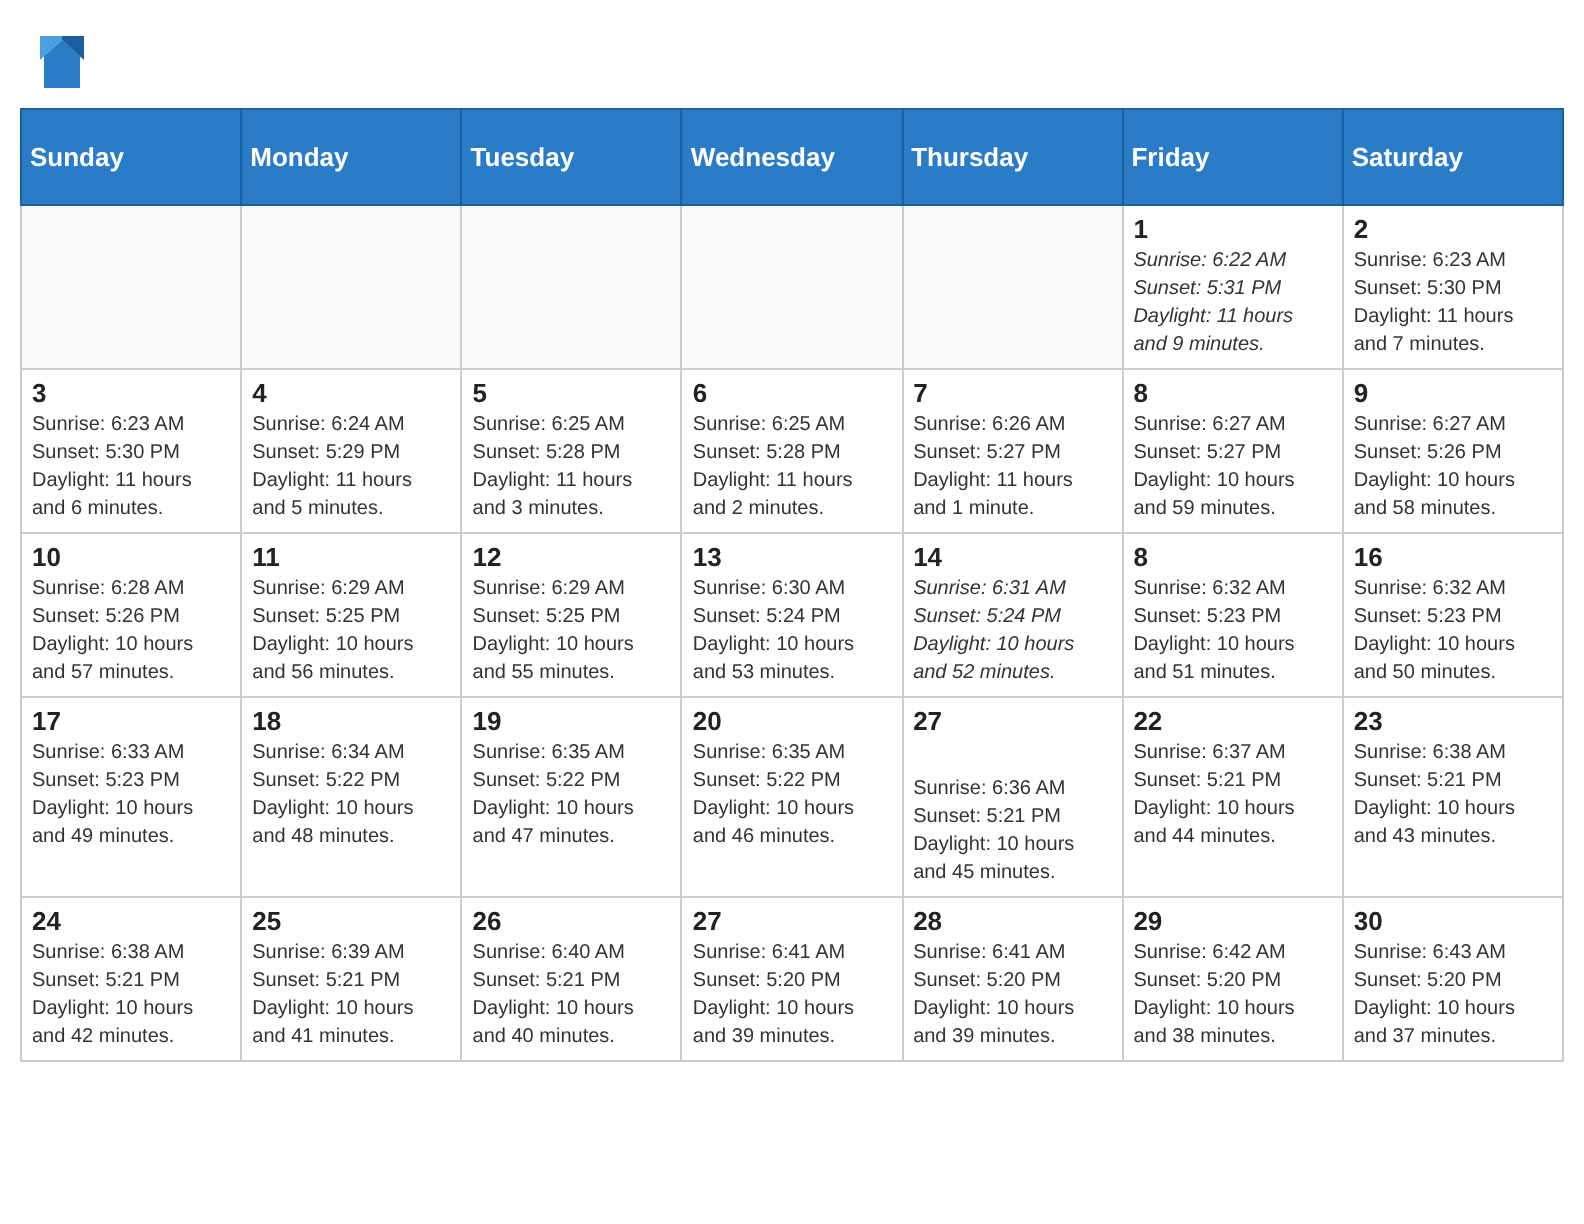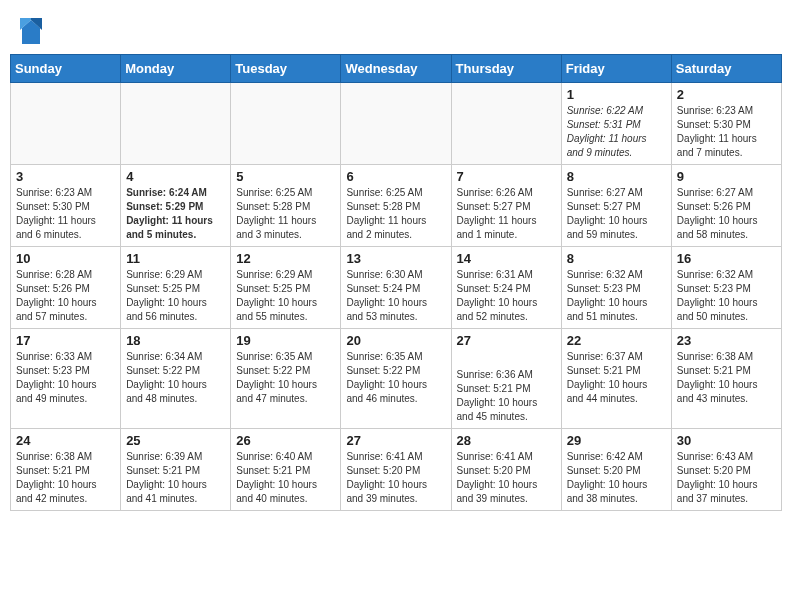--- a/index.html
+++ b/index.html
@@ -53,21 +53,21 @@
     }
     table {
       width: 100%;
       border-collapse: collapse;
     }
     thead th {
       background: #2a7cc7;
       color: #fff;
       font-size: 13px;
       font-weight: bold;
-      padding: 6px 4px;
+      padding: 16px 4px;
       text-align: left;
       border: 1px solid #1a5fa0;
     }
     td {
       border: 1px solid #ccc;
       vertical-align: top;
       padding: 4px 5px;
       font-size: 10.5px;
       color: #222;
       width: 14.28%;
@@ -148,21 +148,21 @@
         <tr>
           <td class="">
             <span class="day-num">3</span>
             <div class="day-info" style="white-space: pre-line;">Sunrise: 6:23 AM
 Sunset: 5:30 PM
 Daylight: 11 hours
 and 6 minutes.</div>
           </td>
           <td class="">
             <span class="day-num">4</span>
-            <div class="day-info" style="white-space: pre-line; font-weight: bold;">Sunrise: 6:24 AM
+            <div class="day-info" style="white-space: pre-line;">Sunrise: 6:24 AM
 Sunset: 5:29 PM
 Daylight: 11 hours
 and 5 minutes.</div>
           </td>
           <td class="">
             <span class="day-num">5</span>
             <div class="day-info" style="white-space: pre-line;">Sunrise: 6:25 AM
 Sunset: 5:28 PM
 Daylight: 11 hours
 and 3 minutes.</div>
@@ -220,21 +220,21 @@
           </td>
           <td>
             <span class="day-num">13</span>
             <div class="day-info" style="white-space: pre-line;">Sunrise: 6:30 AM
 Sunset: 5:24 PM
 Daylight: 10 hours
 and 53 minutes.</div>
           </td>
           <td>
             <span class="day-num">14</span>
-            <div class="day-info" style="white-space: pre-line;">Sunrise: 6:31 AM
+            <div class="day-info" style="white-space: pre-line; font-style: italic;">Sunrise: 6:31 AM
 Sunset: 5:24 PM
 Daylight: 10 hours
 and 52 minutes.</div>
           </td>
           <td>
             <span class="day-num">8</span>
             <div class="day-info" style="white-space: pre-line;">Sunrise: 6:32 AM
 Sunset: 5:23 PM
 Daylight: 10 hours
 and 51 minutes.</div>

